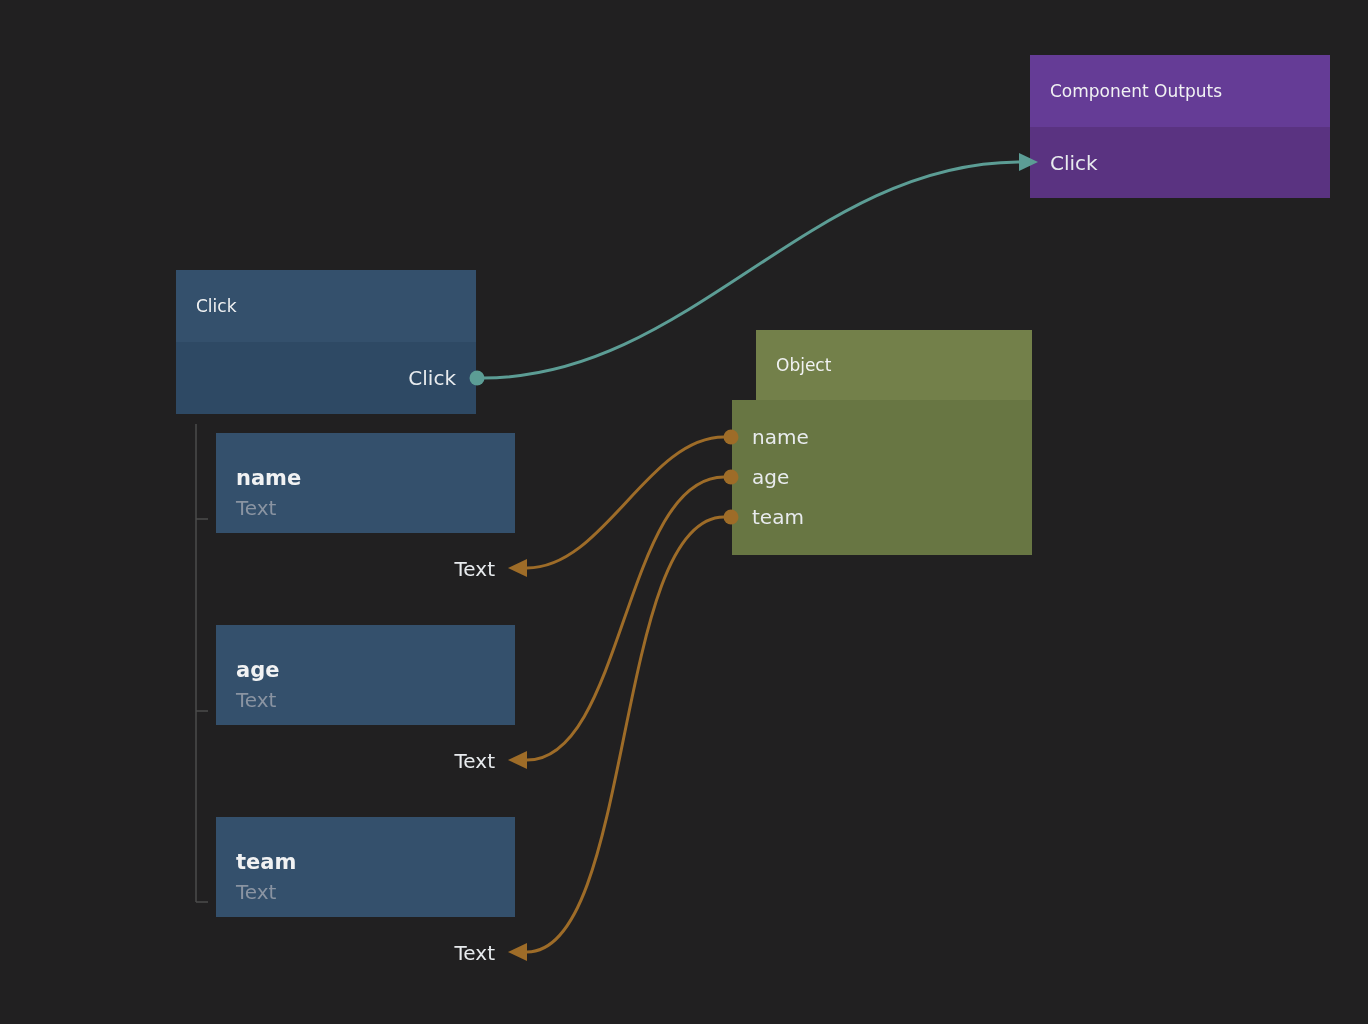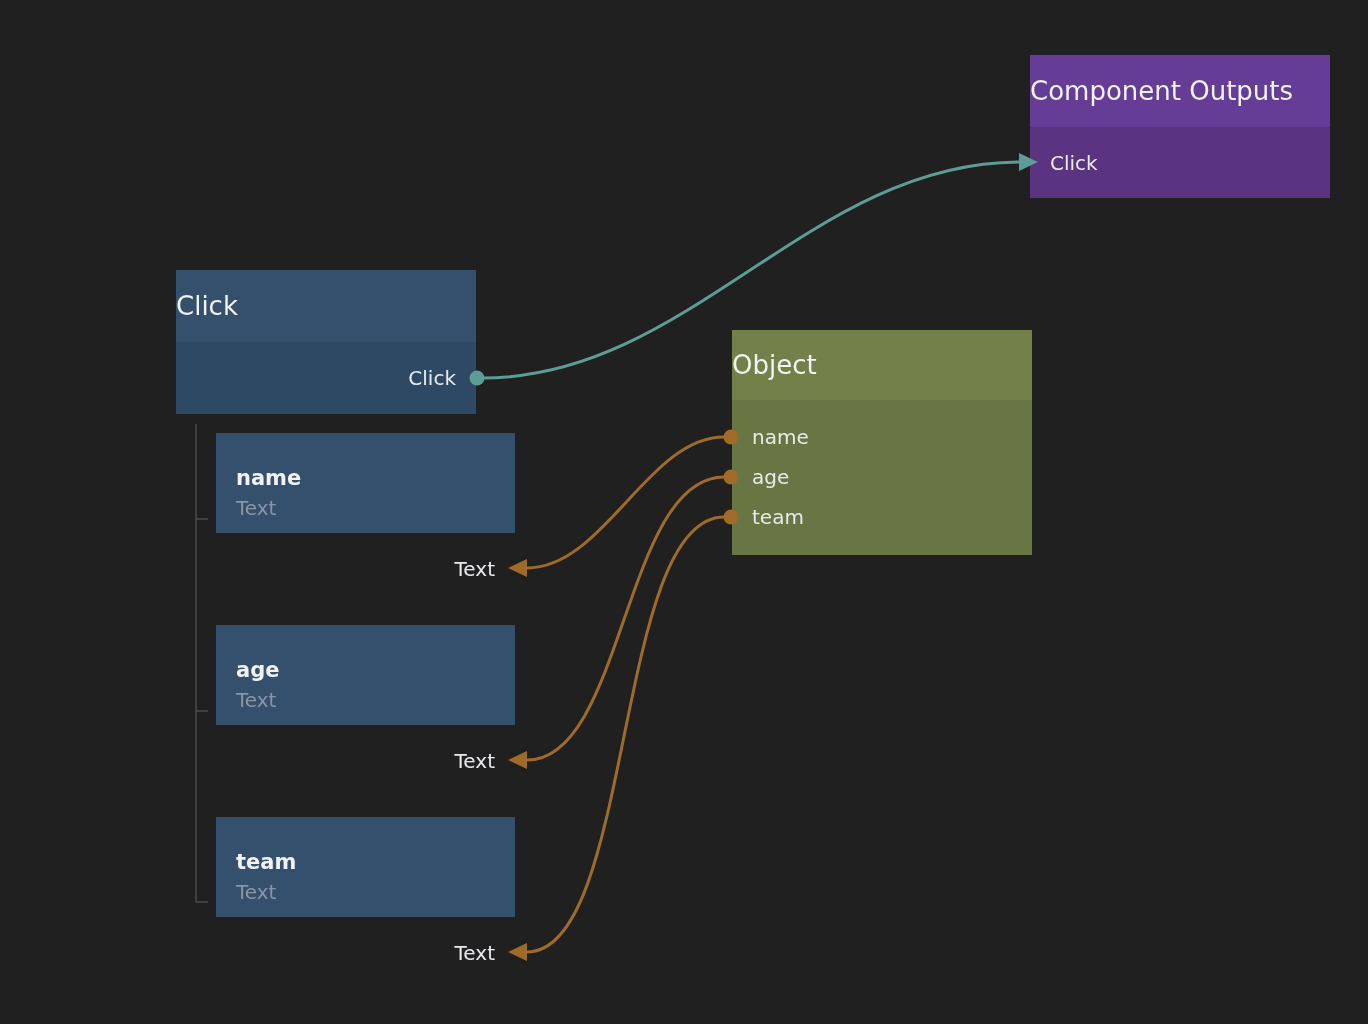--- a/index.html
+++ b/index.html
@@ -17,22 +17,23 @@
     height: 1024px;
   }
   .node {
     position: absolute;
     display: flex;
     flex-direction: column;
   }
   .node .hdr {
     display: flex;
     align-items: center;
+    padding-left: 20px;
     box-sizing: border-box;
-    font-size: 26px;
+    font-size: 17px;
     color: var(--title-text, #f1f2f3);
   }
   .node .row {
     display: flex;
     align-items: center;
     box-sizing: border-box;
     font-size: 20px;
     color: var(--port-text, #e8ebee);
     text-align: center;
   }
@@ -93,21 +94,21 @@
   </div>
 
   <div class="node purple" style="left:1030px; top:55px; width:300px; height:143px;">
     <div class="hdr" style="height:72px;">Component Outputs</div>
     <div class="body row left" style="height:71px;">
       <span>Click</span>
     </div>
   </div>
 
   <div class="node olive" style="left:732px; top:330px; width:300px; height:225px;">
-    <div class="hdr" style="height:70px;">Object</div>
+    <div class="hdr" style="height:70px;margin-left:24px;">Object</div>
     <div class="body">
       <div class="row left">
         <span>name</span>
       </div>
       <div class="row left">
         <span>age</span>
       </div>
       <div class="row left">
         <span>team</span>
       </div>

